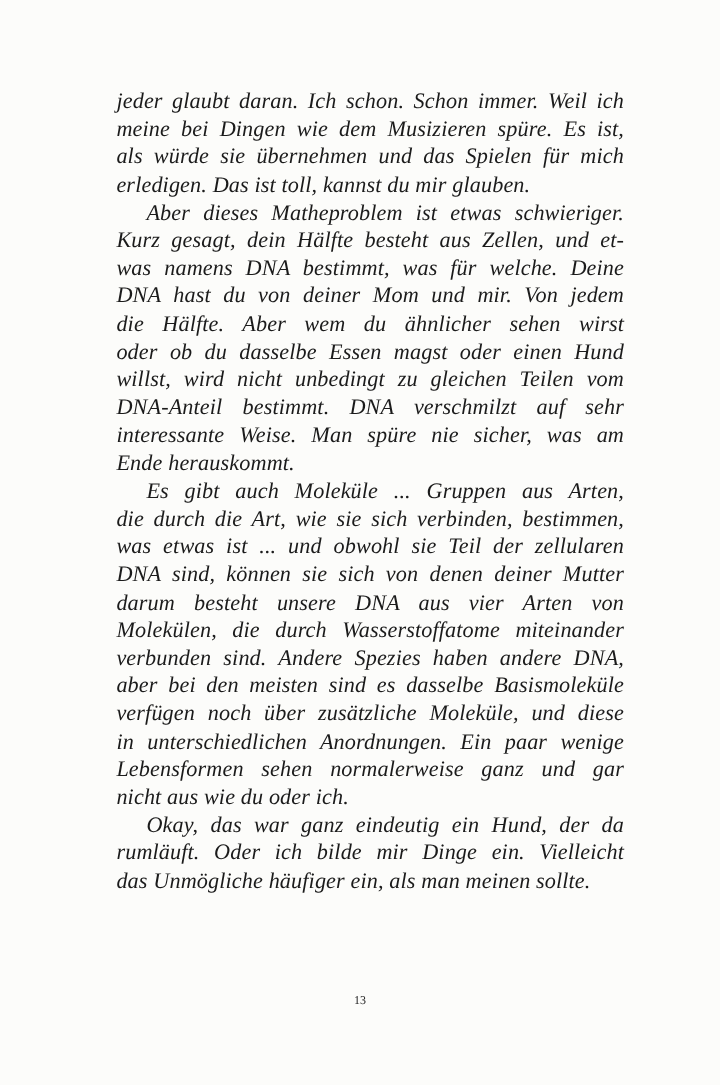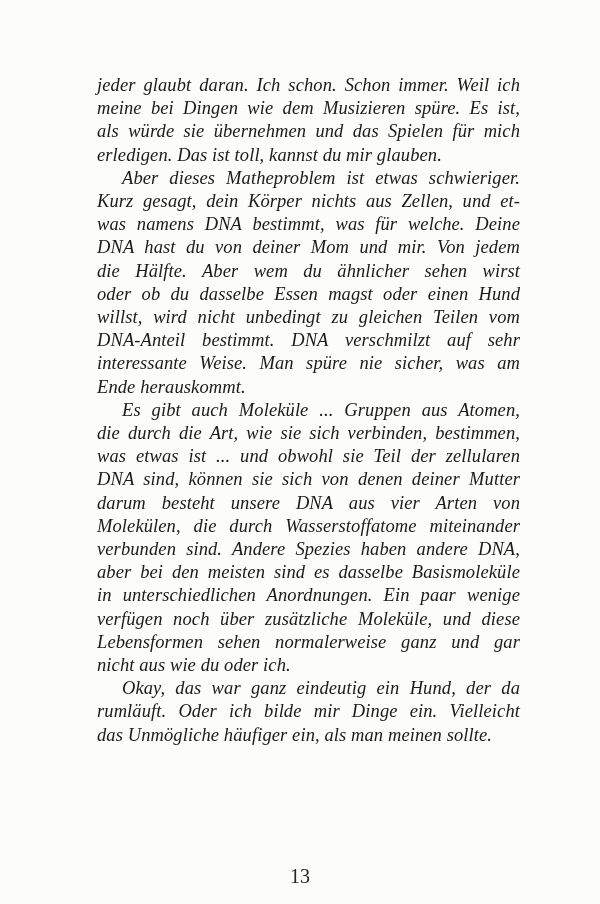--- a/index.html
+++ b/index.html
@@ -29,59 +29,58 @@
     text-align-last: justify;
     white-space: normal;
   }
   .line.last { text-align-last: left; }
   .line.indent { text-indent: 25px; }
   .page-number {
     position: absolute;
     top: 829px; left: 0; width: 100%;
     text-align: center;
     font-style: normal;
-    font-size: 20px;
+    font-size: 10px;
     color: #242424;
-    margin-top: 36px;
   }
 </style>
 </head>
 <body>
 
 <div class="page">
   <div class="text-block">
       <div class="paragraph">
         <div class="line">jeder glaubt daran. Ich schon. Schon immer. Weil ich</div>
         <div class="line">meine bei Dingen wie dem Musizieren spüre. Es ist,</div>
         <div class="line">als würde sie übernehmen und das Spielen für mich</div>
         <div class="line last">erledigen. Das ist toll, kannst du mir glauben.</div>
       </div>
       <div class="paragraph">
         <div class="line indent">Aber dieses Matheproblem ist etwas schwieriger.</div>
-        <div class="line">Kurz gesagt, dein Körper nichts aus Zellen, und et-</div>
+        <div class="line">Kurz gesagt, dein Hälfte besteht aus Zellen, und et-</div>
         <div class="line">was namens DNA bestimmt, was für welche. Deine</div>
         <div class="line">DNA hast du von deiner Mom und mir. Von jedem</div>
         <div class="line">die Hälfte. Aber wem du ähnlicher sehen wirst</div>
         <div class="line">oder ob du dasselbe Essen magst oder einen Hund</div>
         <div class="line">willst, wird nicht unbedingt zu gleichen Teilen vom</div>
         <div class="line">DNA-Anteil bestimmt. DNA verschmilzt auf sehr</div>
         <div class="line">interessante Weise. Man spüre nie sicher, was am</div>
         <div class="line last">Ende herauskommt.</div>
       </div>
       <div class="paragraph">
-        <div class="line indent">Es gibt auch Moleküle ... Gruppen aus Atomen,</div>
+        <div class="line indent">Es gibt auch Moleküle ... Gruppen aus Arten,</div>
         <div class="line">die durch die Art, wie sie sich verbinden, bestimmen,</div>
         <div class="line">was etwas ist ... und obwohl sie Teil der zellularen</div>
         <div class="line">DNA sind, können sie sich von denen deiner Mutter</div>
         <div class="line">darum besteht unsere DNA aus vier Arten von</div>
         <div class="line">Molekülen, die durch Wasserstoffatome miteinander</div>
         <div class="line">verbunden sind. Andere Spezies haben andere DNA,</div>
         <div class="line">aber bei den meisten sind es dasselbe Basismoleküle</div>
+        <div class="line">verfügen noch über zusätzliche Moleküle, und diese</div>
         <div class="line">in unterschiedlichen Anordnungen. Ein paar wenige</div>
-        <div class="line">verfügen noch über zusätzliche Moleküle, und diese</div>
         <div class="line">Lebensformen sehen normalerweise ganz und gar</div>
         <div class="line last">nicht aus wie du oder ich.</div>
       </div>
       <div class="paragraph">
         <div class="line indent">Okay, das war ganz eindeutig ein Hund, der da</div>
         <div class="line">rumläuft. Oder ich bilde mir Dinge ein. Vielleicht</div>
         <div class="line last">das Unmögliche häufiger ein, als man meinen sollte.</div>
       </div>
     </div>
   <div class="page-number">13</div>

